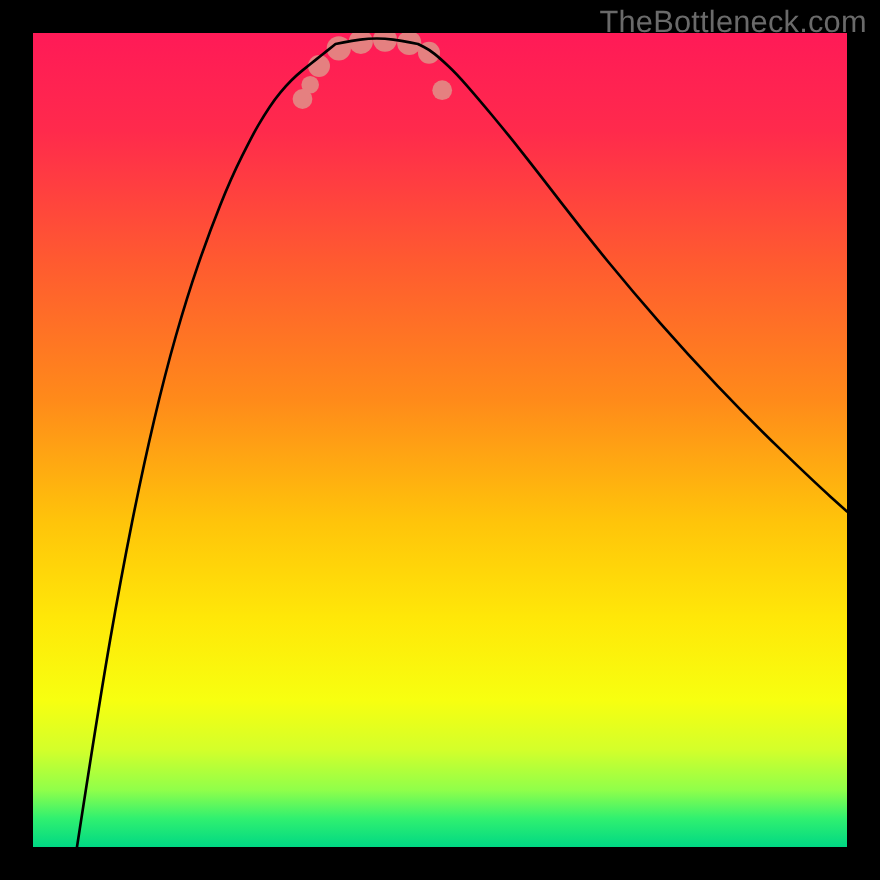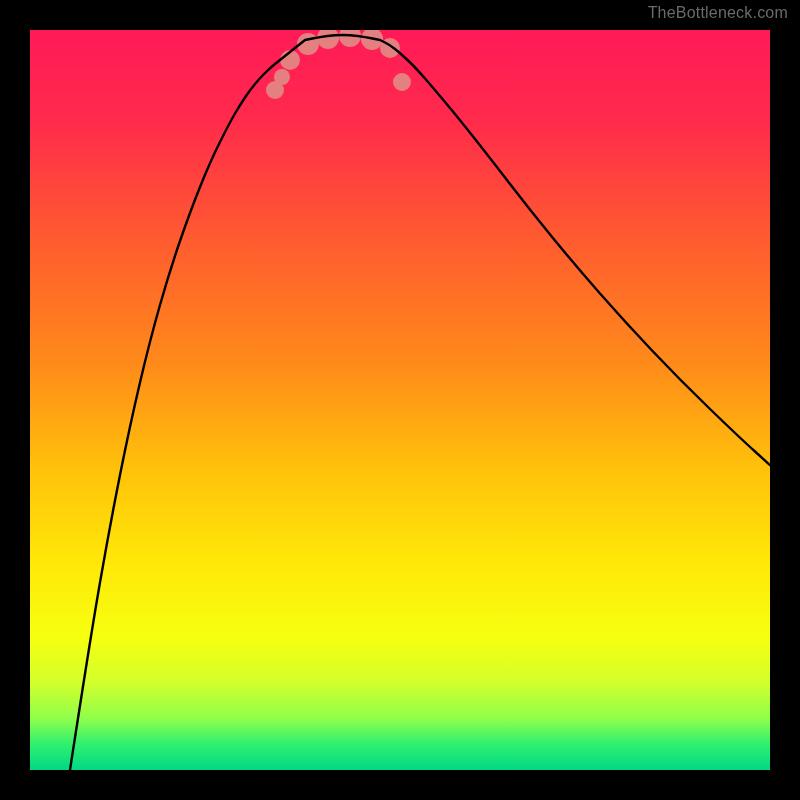--- a/index.html
+++ b/index.html
@@ -38,21 +38,21 @@
     left: 0;
     top: 0;
     width: 100%;
     height: 100%;
   }
   .watermark {
     position: absolute;
     top: 4px;
     right: 12px;
     font-family: Arial, Helvetica, sans-serif;
-    font-size: 16px;
+    font-size: 28px;
     font-weight: 500;
     color: #6a6a6a;
     letter-spacing: 0.2px;
   }
 </style>
 </head>
 <body>
 
 <div class="frame">
   <div class="plot">

